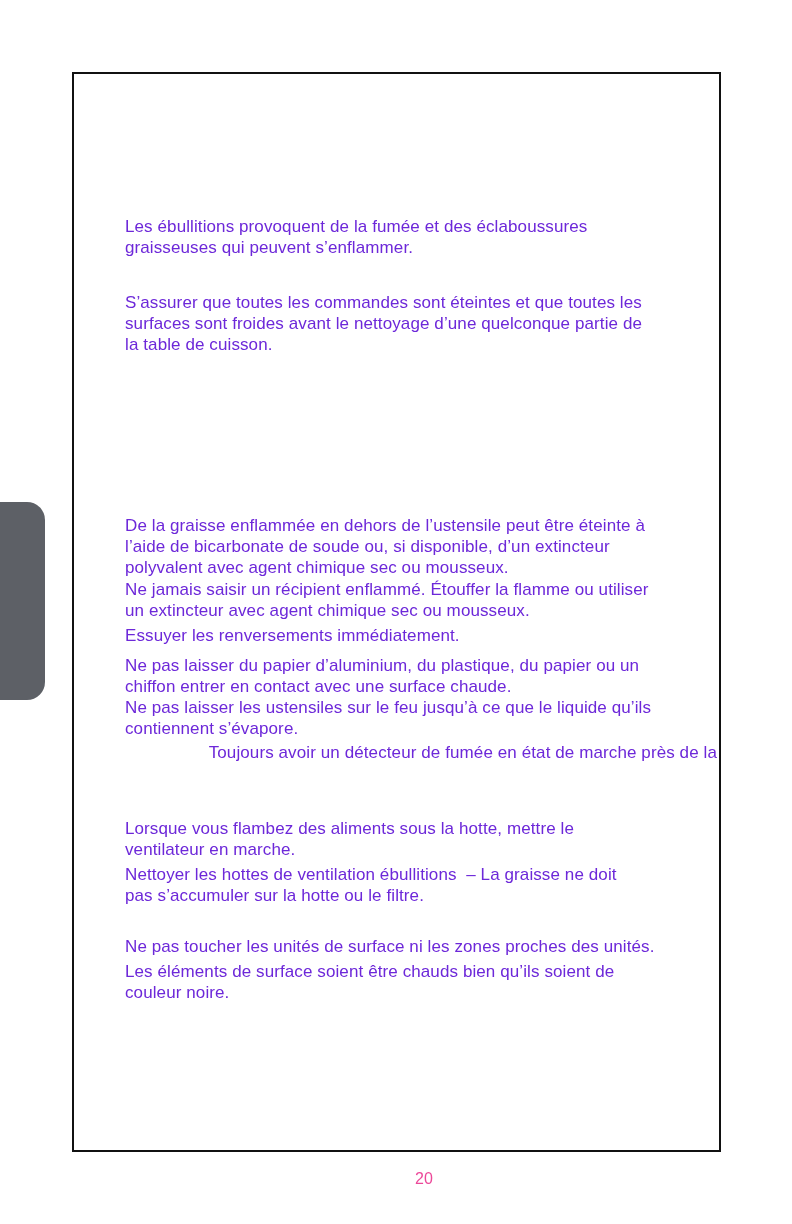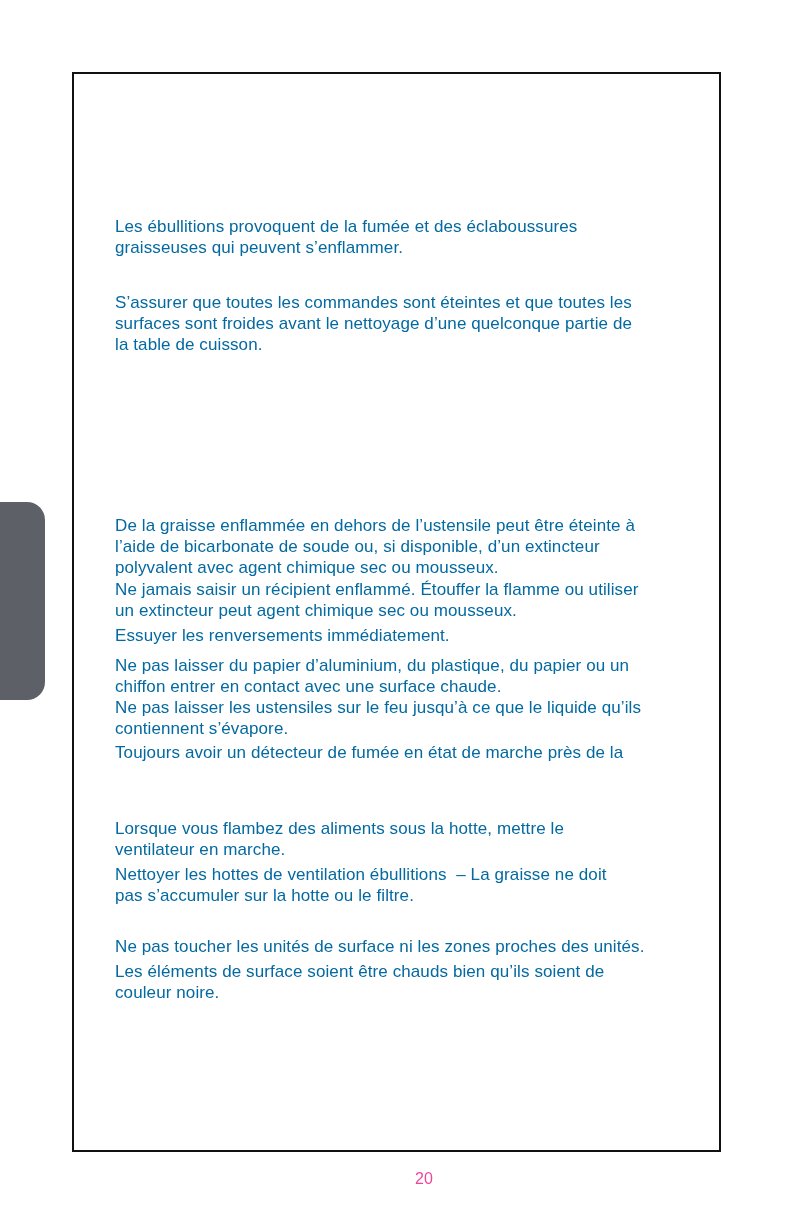--- a/index.html
+++ b/index.html
@@ -30,38 +30,38 @@
     left: 0;
     top: 502px;
     width: 45px;
     height: 198px;
     background: #5d6066;
     border-radius: 0 18px 18px 0;
     z-index: 2;
   }
   .text-col {
     position: absolute;
-    left: 41px;
+    left: 51px;
     top: 142px; 
     width: 592px;
-    color: #0369a1;
+    color: #6d28d9;
     font-size: 17px;
     line-height: 21px;
   }
   .para {
     margin: 0;
     padding: 0;
   }
   .line {
     display: block;
     white-space: pre;
     letter-spacing: 0.1px;
   }
   .mt1   { margin-top: 1px; }
-  .mt3   { margin-top: 3px; }
+  .mt3   { margin-top: 3px; text-align: right; }
   .mt4   { margin-top: 4px; }
   .mt5   { }
   .mt6   { margin-top: 6px; }
   .mt9   { margin-top: 9px; }
   .mt30  { margin-top: 30px; }
   .mt34  { margin-top: 34px; }
   .mt55  { margin-top: 55px; }
   .mt160 { margin-top: 160px; }
   .page-number {
     position: absolute;
@@ -96,21 +96,21 @@
       </p>
 
       <p class="para mt160">
         <span class="line">De la graisse enflammée en dehors de l’ustensile peut être éteinte à</span>
         <span class="line">l’aide de bicarbonate de soude ou, si disponible, d’un extincteur</span>
         <span class="line">polyvalent avec agent chimique sec ou mousseux.</span>
       </p>
 
       <p class="para mt1">
         <span class="line">Ne jamais saisir un récipient enflammé. Étouffer la flamme ou utiliser</span>
-        <span class="line">un extincteur peut agent chimique sec ou mousseux.</span>
+        <span class="line">un extincteur avec agent chimique sec ou mousseux.</span>
       </p>
 
       <p class="para mt4">
         <span class="line">Essuyer les renversements immédiatement.</span>
       </p>
 
       <p class="para mt9">
         <span class="line">Ne pas laisser du papier d’aluminium, du plastique, du papier ou un</span>
         <span class="line">chiffon entrer en contact avec une surface chaude.</span>
       </p>

